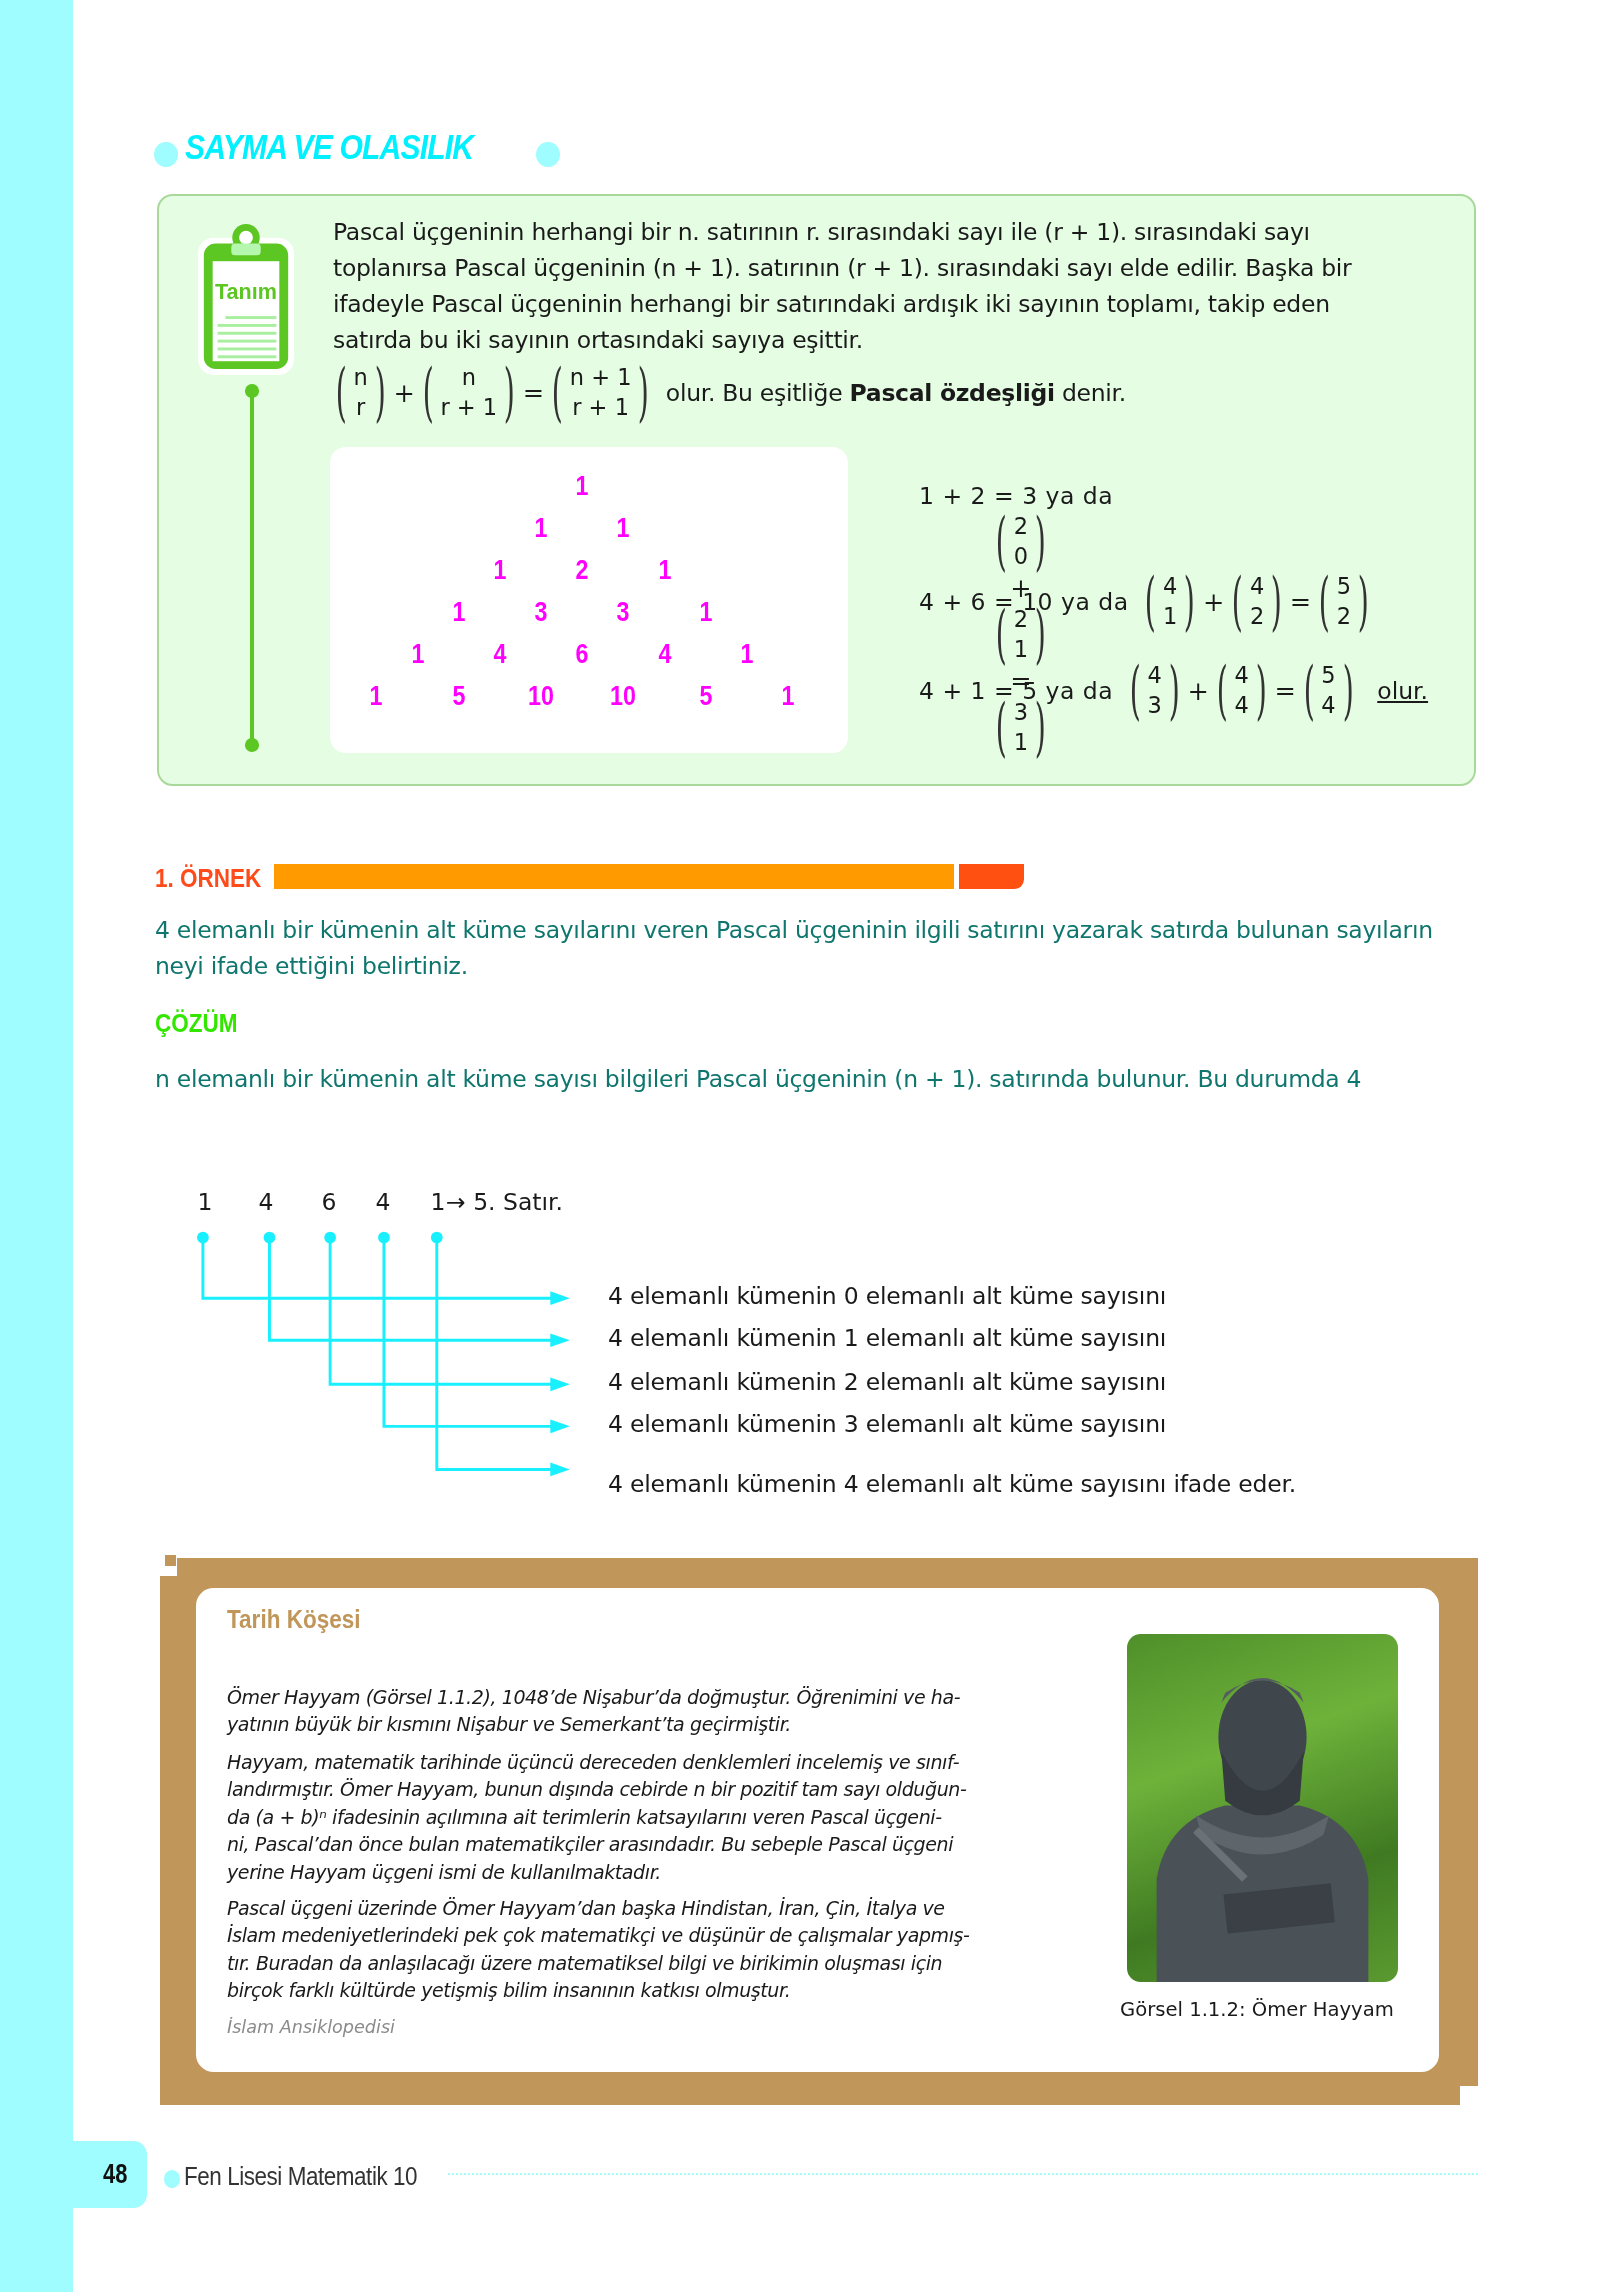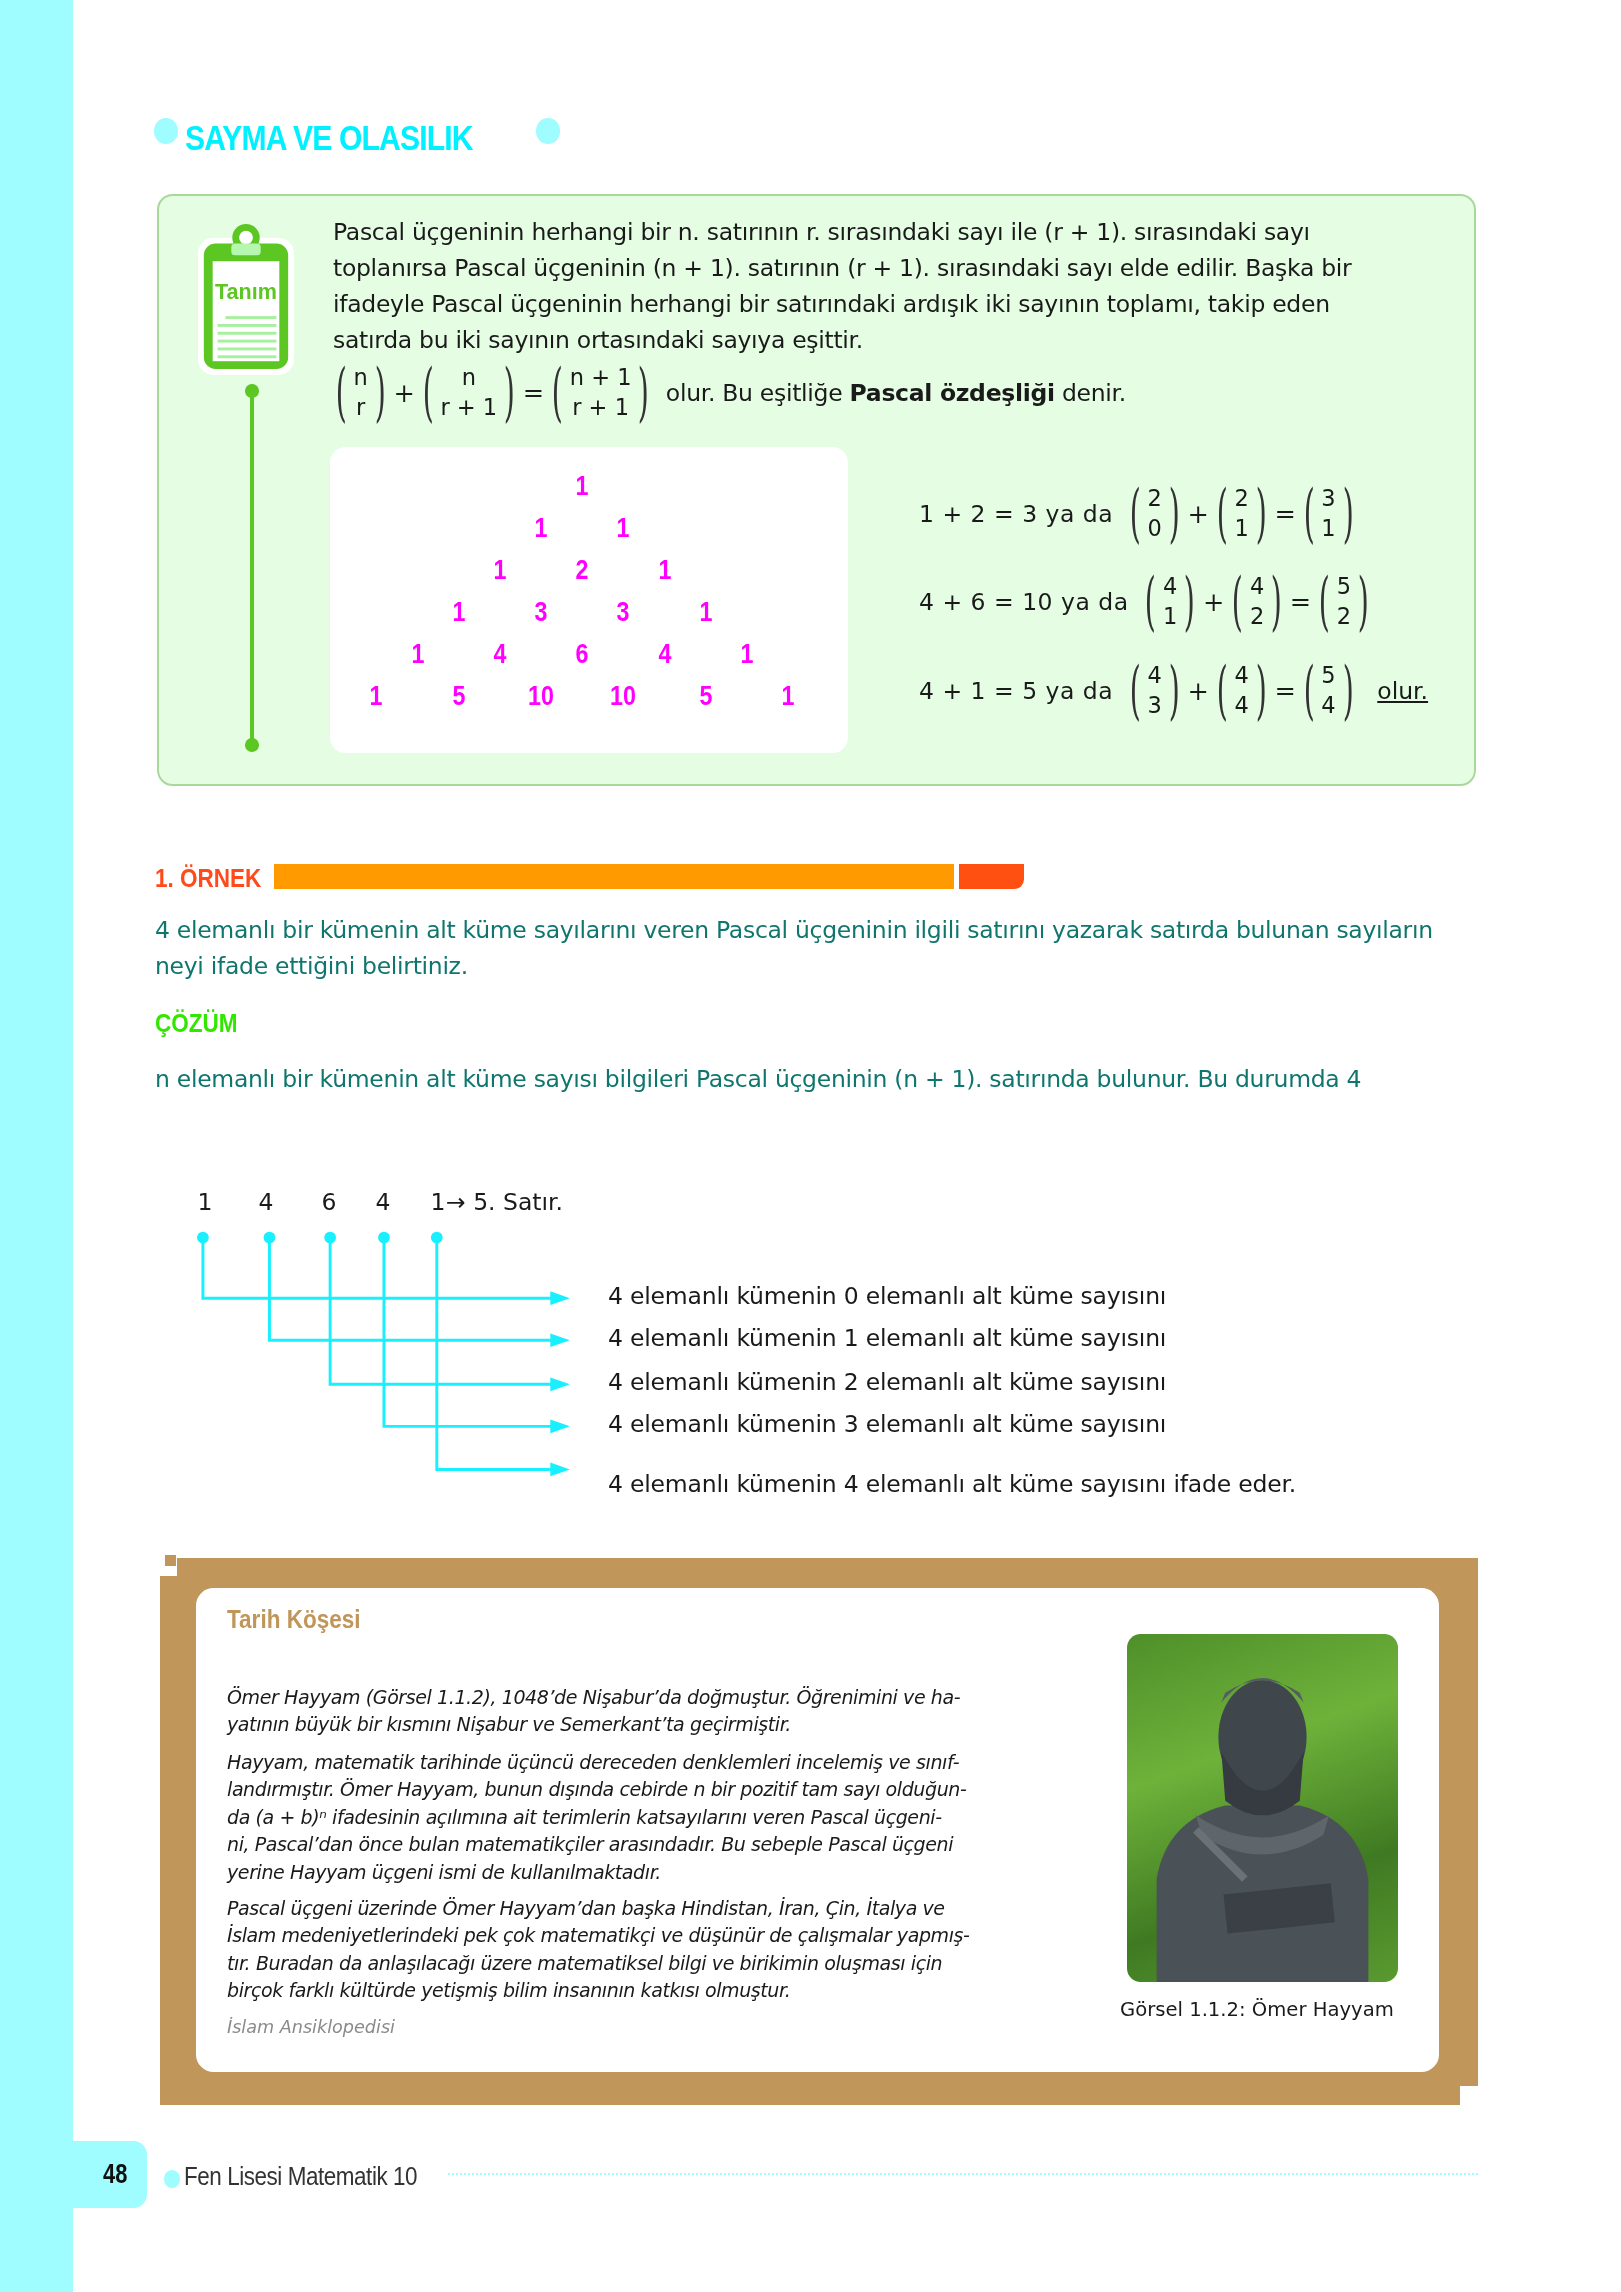--- a/index.html
+++ b/index.html
@@ -1,21 +1,21 @@
 <!DOCTYPE html>
 <html><head>
 <meta charset="utf-8">
 <style>
   * { box-sizing: border-box; margin: 0; padding: 0; }
   html, body { width: 1621px; height: 2293px; background: #ffffff; overflow: hidden; }
   body { position: relative; font-family: "DejaVu Sans", sans-serif; color: #1a1a1a; }
   .left-strip { position: absolute; left: 0; top: 0; width: 73px; height: 2293px; background: #9ffcff; }
 
   
-  .section-title { position: absolute; left: 154px; top: 118px; height: 49px; display: flex; align-items: flex-start; gap: 7.8px; }
+  .section-title { position: absolute; left: 154px; top: 118px; height: 49px; display: flex; align-items: flex-end; gap: 7.8px; font-style: italic; }
   .title-dot { width: 23.5px; height: 25.5px; border-radius: 50%; background: #9ffcff; display: inline-block; }
   .title-text { font-family: "Liberation Sans", sans-serif; font-weight: bold; font-size: 35px; color: #00f0ff; letter-spacing: -1px; transform: scaleX(0.86); transform-origin: left center; display: inline-block; width: 343px; white-space: nowrap; }
 
   
   .def-box { position: absolute; left: 157px; top: 194px; width: 1319px; height: 592px; background: #e4fde3; border: 2.9px solid #a8d99a; border-radius: 15.7px; }
   .clipboard { position: absolute; left: 196px; top: 218px; width: 100px; height: 157px; }
   .def-line { position: absolute; left: 250px; top: 387px; width: 3.9px; height: 358px; background: #5cc622; }
   .def-line-dot { position: absolute; left: 245px; top: 384px; width: 13.7px; height: 13.7px; border-radius: 50%; background: #5cc622; }
   .def-line-dot.bottom { top: 738px; }
 
@@ -167,21 +167,21 @@
     <span class="tri-num" style="left: 747px; top: 638px;">1</span>
     <span class="tri-num" style="left: 376px; top: 680px;">1</span>
     <span class="tri-num" style="left: 459px; top: 680px;">5</span>
     <span class="tri-num" style="left: 541px; top: 680px;">10</span>
     <span class="tri-num" style="left: 623px; top: 680px;">10</span>
     <span class="tri-num" style="left: 706px; top: 680px;">5</span>
     <span class="tri-num" style="left: 788px; top: 680px;">1</span>
   </div>
 
 <div id="eq-rows">
-    <div class="eq-row" style="top: 482px;">
+    <div class="eq-row" style="top: 482px; flex-direction: column;">
       <span class="lead">1 + 2 = 3  ya  da</span>
       <span class="binom">
         <span class="par">(</span>
         <span class="stack">
           <span>2</span>
           <span>0</span>
         </span>
         <span class="par">)</span>
       </span>
       <span class="op">+</span>

